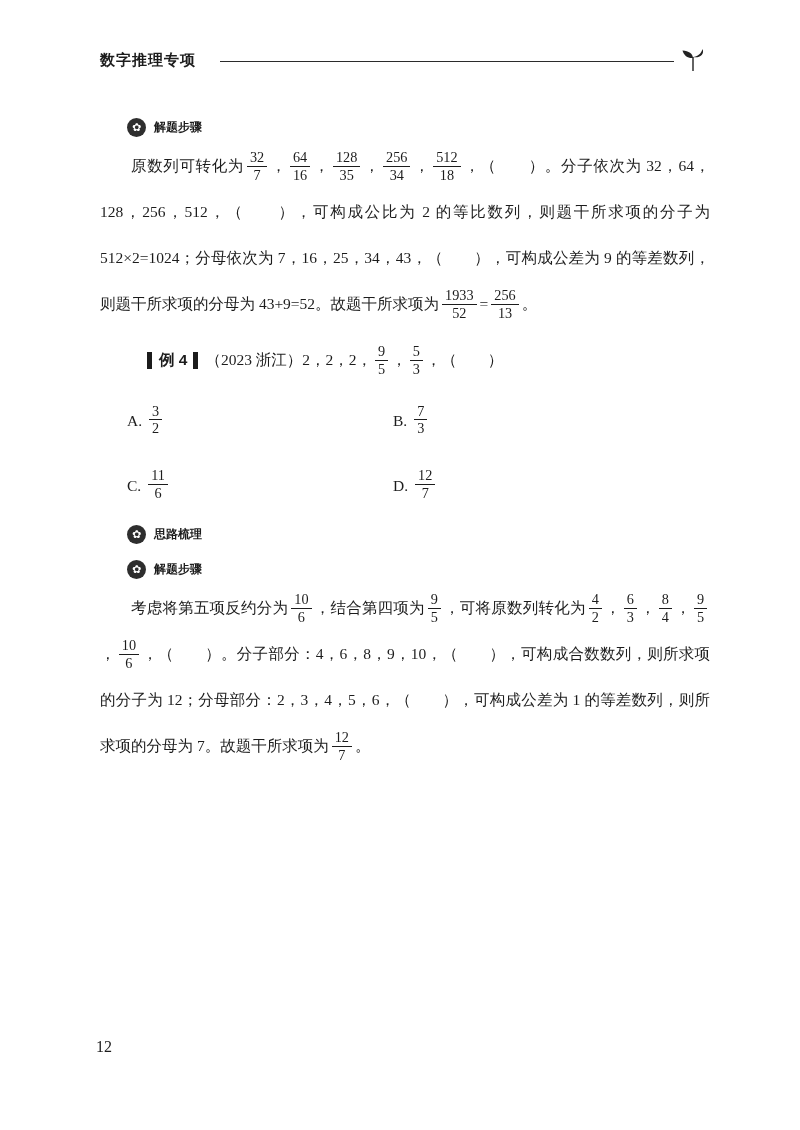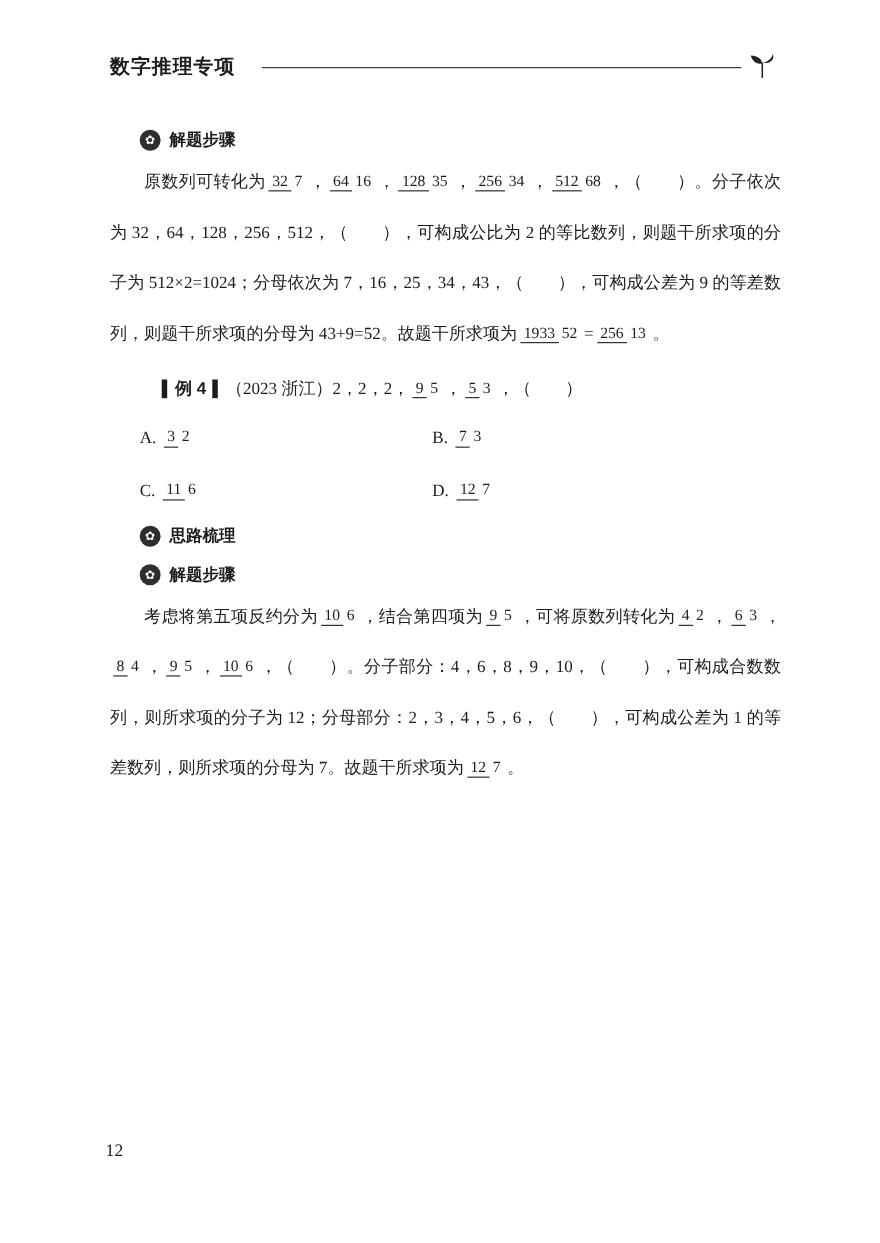--- a/index.html
+++ b/index.html
@@ -13,21 +13,21 @@
   }
   .page { position: relative; width: 800px; height: 1130px; }
 
   
   .page-header {
     display: flex; align-items: center;
     padding: 48px 92px 0 100px;
   }
   .header-title {
     font-family: "Liberation Sans", "DejaVu Sans", sans-serif;
-    font-weight: bold; font-size: 18px; letter-spacing: 1px;
+    font-weight: bold; font-size: 15px; letter-spacing: 1px;
     white-space: nowrap; margin-right: 24px;
   }
   .header-rule { flex: 1; height: 1px; background: #2b2b2b; margin-top: 2px; }
   .header-leaf { margin-left: 4px; display: inline-flex; }
 
   
   .content { padding: 30px 90px 0 100px; font-size: 15.5px; }
 
   .section-heading {
     display: flex; align-items: center; gap: 8px;
@@ -35,33 +35,33 @@
   }
   .section-icon {
     width: 19px; height: 19px; border-radius: 50%;
     background: #2e2e2e; color: #ffffff;
     display: inline-flex; align-items: center; justify-content: center;
     font-size: 11px; line-height: 1;
     font-family: "DejaVu Sans", sans-serif;
   }
   .section-title {
     font-family: "Liberation Sans", "DejaVu Sans", sans-serif;
-    font-weight: bold; font-size: 15px;
+    font-weight: bold; font-size: 12px;
   }
 
   .body-para {
     line-height: 46px; text-indent: 2em; text-align: justify;
     margin-bottom: 2px;
   }
   .plain-para { line-height: 36px; margin: 6px 0 4px 0; }
   .answer-line { line-height: 42px; margin: 4px 0 2px 0; }
 
   
   .frac {
-    display: inline-flex; flex-direction: row;
+    display: inline-flex; flex-direction: column;
     text-align: center; vertical-align: middle;
     margin: 0 3px; line-height: 1.18; font-size: 0.92em;
     text-indent: 0; position: relative; top: -1px;
   }
   .frac .num { border-bottom: 1.3px solid #1c1c1c; padding: 0 3px; }
   .frac .den { padding: 0 3px; }
 
   
   .example-line {
     display: flex; align-items: center;
@@ -124,21 +124,21 @@
           <span class="num">64</span>
           <span class="den">16</span>
         </span>，<span class="frac">
           <span class="num">128</span>
           <span class="den">35</span>
         </span>，<span class="frac">
           <span class="num">256</span>
           <span class="den">34</span>
         </span>，<span class="frac">
           <span class="num">512</span>
-          <span class="den">68</span>
+          <span class="den">18</span>
         </span>，（　　）。分子依次为 32，64，128，256，512，（　　），可构成公比为 2 的等比数列，则题干所求项的分子为 512×2=1024；分母依次为 7，16，25，34，43，（　　），可构成公差为 9 的等差数列，则题干所求项的分母为 43+9=52。故题干所求项为<span class="frac">
           <span class="num">1933</span>
           <span class="den">52</span>
         </span>=<span class="frac">
           <span class="num">256</span>
           <span class="den">13</span>
         </span>。</p>
 
 
     <div class="example-line">

